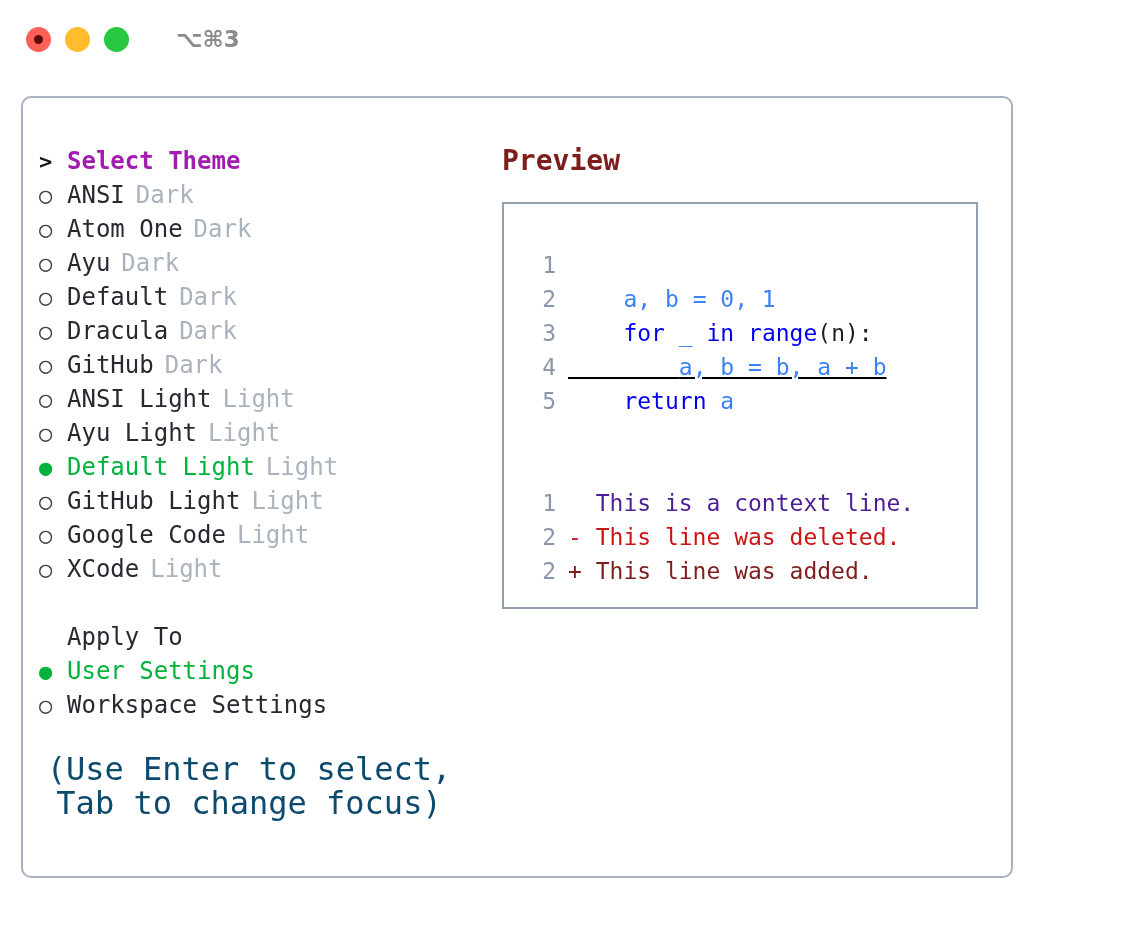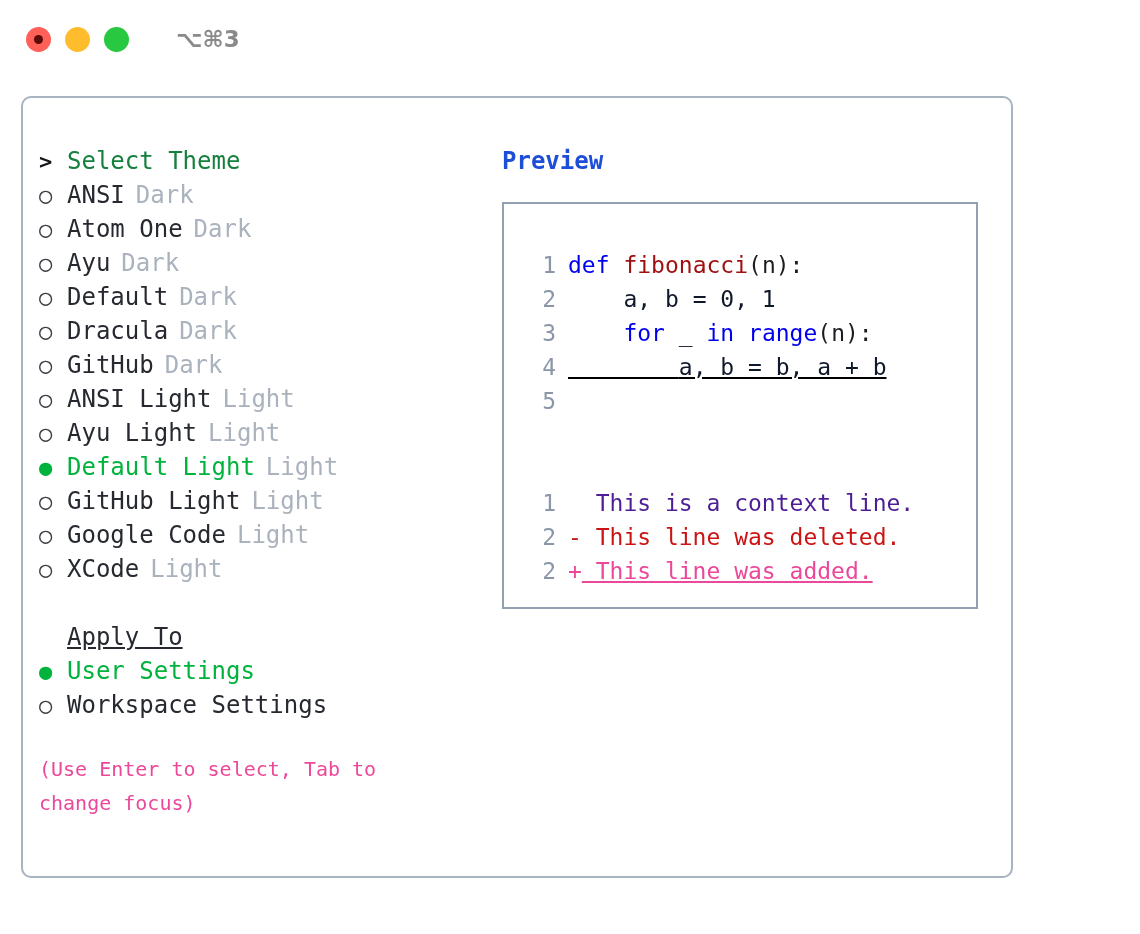--- a/index.html
+++ b/index.html
@@ -104,46 +104,47 @@
     line-height: 34px;
   }
   .marker.sel  { color: #00b33c; }
   .marker.none { color: transparent; }
 
   .label       { color: #26292f; }
   .label.sel   { color: #00b33c; }
   .tag         { color: #aab2bd; padding-left: 11px; }
 
   #heading-row .marker { color: #15181d; font-weight: bold; }
-  #heading-row .label  { color: #15803d; font-weight: normal; }
+  #heading-row .label  { color: #a21caf; font-weight: bold; }
 
   .spacer-row { height: 34px; }
 
-  #apply-heading .label { color: #26292f; text-decoration: underline; }
+  #apply-heading .label { color: #26292f; }
 
   #hint {
     margin-top: 30px;
-    color: #ec4899;
-    font-size: 20px;
+    color: #0c4a6e;
+    font-size: 32px;
     line-height: 34px;
     width: 420px;
     white-space: normal;
+    text-align: center;
   }
 
   
   #right-col {
     position: absolute;
     left: 479px;
     top: 46px;
     width: 490px;
   }
   #preview-title {
-    font-size: 24px;
+    font-size: 28px;
     font-weight: bold;
-    color: #1d4ed8;
+    color: #7f1d1d;
     line-height: 34px;
     height: 34px;
     white-space: pre;
   }
   #preview-box {
     margin-top: 24px;
     width: 476px;
     height: 407px;
     box-sizing: border-box;
     border: 2px solid #93a0b0;
@@ -159,30 +160,30 @@
     font-size: 23px;
     white-space: pre;
   }
   .ln {
     width: 34px;
     flex: 0 0 34px;
     text-align: right;
     color: #8b97a8;
     padding-right: 12px;
   }
-  .ctext { color: #0f172a; margin-top: 32px; }
+  .ctext { color: #3b82f6; margin-top: 32px; }
   .kw    { color: #0000ee; }
   .fn    { color: #a01010; }
   .punct { color: #1b1d21; }
 
   .blank-code-line { height: 34px; }
 
   .diff-ctx { color: #4c1d95; }
   .diff-del { color: #cc1414; }
-  .diff-add { color: #ec4899; text-decoration: underline; }
+  .diff-add { color: #7f1d1d; }
   .diff-sign { display: inline-block; width: 1ch; }
 </style>
 </head>
 <body>
 
 <div id="window">
 
   <div id="titlebar">
     <div class="lights">
       <div class="light" style="background: rgb(255, 96, 88);">
@@ -231,25 +232,25 @@
         </div>
 
       <div id="hint">(Use Enter to select, Tab to change focus)</div>
     </div>
 
     <div id="right-col">
       <div id="preview-title">Preview</div>
 
       <div id="preview-box">
         <div id="code-block">
-            <div class="code-line"><span class="ln">1</span><span style="white-space: pre;"><span class="kw">def</span><span class="ctext"> </span><span class="fn">fibonacci</span><span class="punct">(n):</span></span></div>
+            <div class="code-line"><span class="ln">1</span></div>
             <div class="code-line"><span class="ln">2</span><span style="white-space: pre;">    <span class="ctext">a, b = 0, 1</span></span></div>
             <div class="code-line"><span class="ln">3</span><span style="white-space: pre;">    <span class="kw">for</span><span class="ctext"> _ </span><span class="kw">in</span><span class="ctext"> </span><span class="kw">range</span><span class="punct">(n):</span></span></div>
             <div class="code-line"><span class="ln">4</span><span style="white-space: pre; text-decoration: underline;">        <span class="ctext">a, b = b, a + b</span></span></div>
-            <div class="code-line"><span class="ln">5</span></div>
+            <div class="code-line"><span class="ln">5</span><span style="white-space: pre;">    <span class="kw">return</span><span class="ctext"> a</span></span></div>
           </div>
         <div class="blank-code-line"></div>
         <div class="blank-code-line"></div>
         <div id="diff-block">
             <div class="code-line"><span class="ln">1</span><span class="diff-ctx" style="white-space: pre;"><span class="diff-sign"> </span><span> This is a context line.</span></span></div>
             <div class="code-line"><span class="ln">2</span><span class="diff-del" style="white-space: pre;"><span class="diff-sign">-</span><span> This line was deleted.</span></span></div>
             <div class="code-line"><span class="ln">2</span><span class="diff-add" style="white-space: pre;"><span class="diff-sign">+</span><span> This line was added.</span></span></div>
           </div>
       </div>
     </div>

